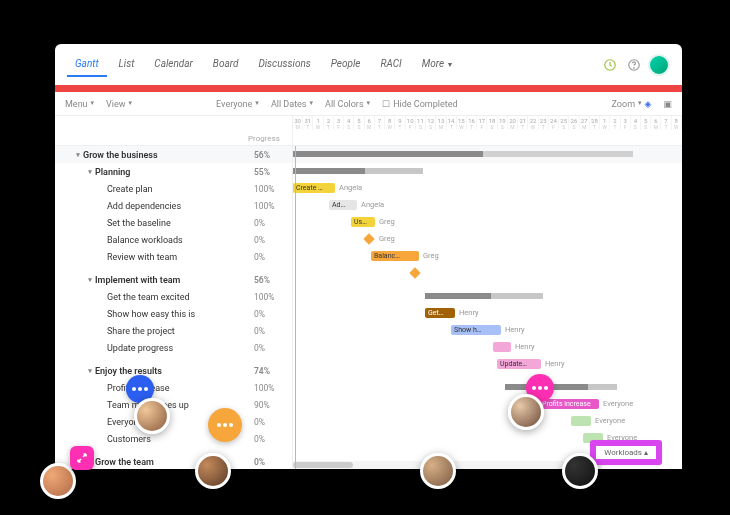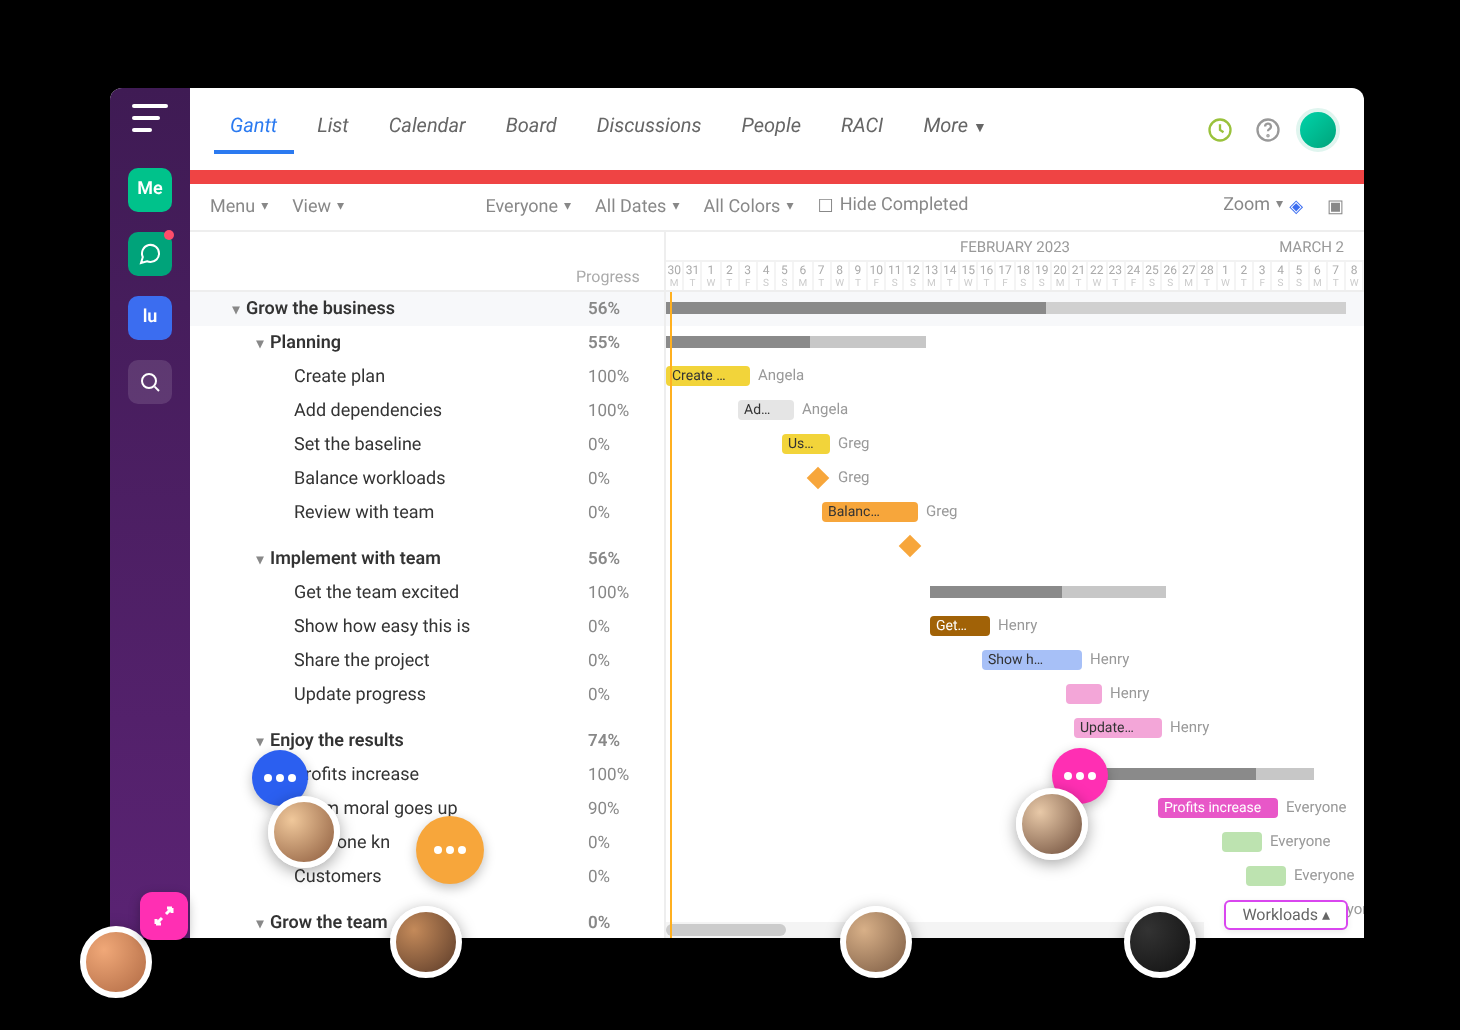--- a/index.html
+++ b/index.html
@@ -87,52 +87,31 @@
 .grow.section{background:#f7f8fa}
 .bar{position:absolute;height:10px;top:3px;border-radius:2px;display:flex;align-items:center;padding:0 3px;font-size:7px;color:#333;white-space:nowrap;overflow:hidden}
 .bar-sum{height:6px;top:5px;border-radius:0}
 .bar-sum::before,.bar-sum::after{content:"";position:absolute;top:6px;width:0;height:0;border-left:3px solid transparent;border-right:3px solid transparent}
 .assignee{position:absolute;font-size:7.5px;color:#999;top:3px}
 .diamond{position:absolute;width:8px;height:8px;transform:rotate(45deg);top:4px}
 .grow-spacer{height:6px}
 .today{position:absolute;top:0;bottom:0;width:1px;background:#ffb020;z-index:1}
 .float-chat{position:absolute;width:28px;height:28px;border-radius:50%;display:flex;align-items:center;justify-content:center;z-index:5;box-shadow:0 2px 6px rgba(0,0,0,0.25)}
 .float-av{position:absolute;width:36px;height:36px;border-radius:50%;z-index:5;border:3px solid #fff;box-shadow:0 2px 8px rgba(0,0,0,0.35);background-size:cover;background-position:center}
-.workloads-pill{position:absolute;bottom:4px;right:8px;background:#fff;border:1px solid #d946ef;border-radius:3px;padding:2px 8px;font-size:8px;color:#666;cursor:pointer;box-shadow:0 1px 3px rgba(0,0,0,0.08)}
+.workloads-pill{position:absolute;bottom:4px;right:20px;background:#fff;border:6px solid #d946ef;border-radius:3px;padding:2px 8px;font-size:8px;color:#666;cursor:pointer;box-shadow:0 1px 3px rgba(0,0,0,0.08)}
 .scroll-h{position:absolute;bottom:0;left:0;right:80px;height:8px;background:#f4f4f4}
 .scroll-thumb{position:absolute;left:0;width:60px;height:6px;top:1px;background:#ccc;border-radius:3px}
 .dots{display:flex;gap:2px}
 .dots span{width:4px;height:4px;border-radius:50%;background:#fff}
 .expand-btn{position:absolute;width:24px;height:24px;border-radius:6px;background:#ff2fb3;display:flex;align-items:center;justify-content:center;z-index:6;box-shadow:0 2px 6px rgba(0,0,0,0.3)}
 </style>
 </head>
 <body>
 
 <div class="app">
-  <div class="rail">
-    <div class="rail-logo">
-        <span></span>
-        <span></span>
-        <span></span>
-      </div>
-    <div class="rail-item rail-me">Me</div>
-    <div class="rail-item rail-chat">
-      <svg width="12" height="12" viewBox="0 0 24 24" fill="none" stroke="#fff" stroke-width="2">
-          <path d="M21 11.5a8.38 8.38 0 0 1-8.5 8.5 8.5 8.5 0 0 1-3.5-.8L3 21l1.8-6A8.5 8.5 0 1 1 21 11.5z"></path>
-        </svg>
-      <span class="rail-dot"></span>
-    </div>
-    <div class="rail-item rail-lu">lu</div>
-    <div class="rail-item rail-search">
-      <svg width="12" height="12" viewBox="0 0 24 24" fill="none" stroke="#fff" stroke-width="2">
-          <circle cx="11" cy="11" r="7"></circle>
-          <line x1="21" y1="21" x2="16.65" y2="16.65"></line>
-        </svg>
-    </div>
-  </div>
 
   <div class="main">
     <div class="topbar">
       <div class="tab active">Gantt</div>
       <div class="tab">List</div>
       <div class="tab">Calendar</div>
       <div class="tab">Board</div>
       <div class="tab">Discussions</div>
       <div class="tab">People</div>
       <div class="tab">RACI</div>
@@ -288,24 +267,20 @@
             <div class="trow group ind-1">
               <span class="caret">▾</span>
               <span class="tname">Grow the team</span>
               <span class="tprog">0%</span>
             </div>
           </div>
       </div>
 
       <div class="gantt">
         <div class="gantt-header">
-          <div class="month-row">
-            <span>FEBRUARY 2023</span>
-            <span class="m2">MARCH 2</span>
-          </div>
           <div class="day-row" id="day-row">
               <div class="day">
                 <div class="dn">30</div>
                 <div class="dw">M</div>
               </div>
               <div class="day">
                 <div class="dn">31</div>
                 <div class="dw">T</div>
               </div>
               <div class="day">

